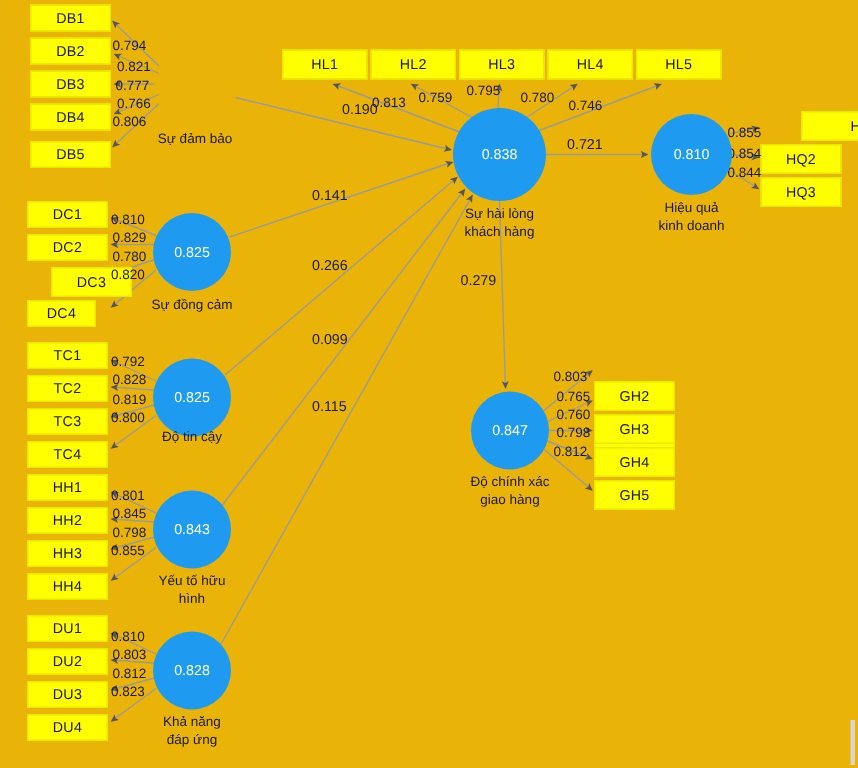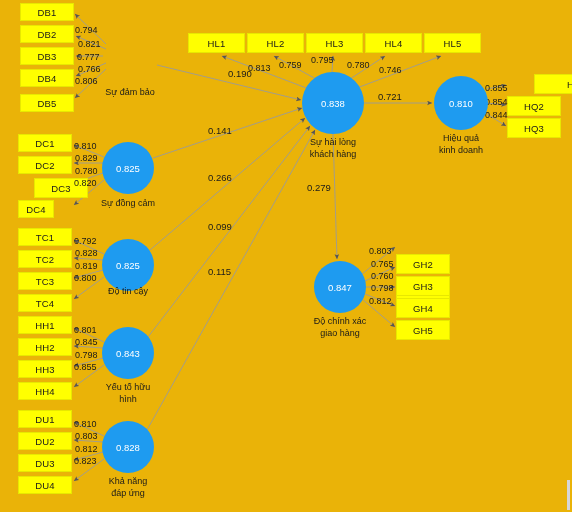--- a/index.html
+++ b/index.html
@@ -98,21 +98,21 @@
 
   <div class="ind" style="left:20px;top:3px;width:54px;height:18px;">DB1</div>
   <div class="ind" style="left:20px;top:25px;width:54px;height:18px;">DB2</div>
   <div class="ind" style="left:20px;top:47px;width:54px;height:18px;">DB3</div>
   <div class="ind" style="left:20px;top:69px;width:54px;height:18px;">DB4</div>
   <div class="ind" style="left:20px;top:94px;width:54px;height:18px;">DB5</div>
 
   <div class="ind" style="left:18px;top:134px;width:54px;height:18px;">DC1</div>
   <div class="ind" style="left:18px;top:156px;width:54px;height:18px;">DC2</div>
   <div class="ind" style="left:34px;top:178px;width:54px;height:20px;">DC3</div>
-  <div class="ind" style="left:18px;top:200px;width:36px;height:18px;">DC4</div>
+  <div class="ind" style="left:18px;top:200px;width:46px;height:18px;">DC4</div>
 
   <div class="ind" style="left:18px;top:228px;width:54px;height:18px;">TC1</div>
   <div class="ind" style="left:18px;top:250px;width:54px;height:18px;">TC2</div>
   <div class="ind" style="left:18px;top:272px;width:54px;height:18px;">TC3</div>
   <div class="ind" style="left:18px;top:294px;width:54px;height:18px;">TC4</div>
 
   <div class="ind" style="left:18px;top:316px;width:54px;height:18px;">HH1</div>
   <div class="ind" style="left:18px;top:338px;width:54px;height:18px;">HH2</div>
   <div class="ind" style="left:18px;top:360px;width:54px;height:18px;">HH3</div>
   <div class="ind" style="left:18px;top:382px;width:54px;height:18px;">HH4</div>

